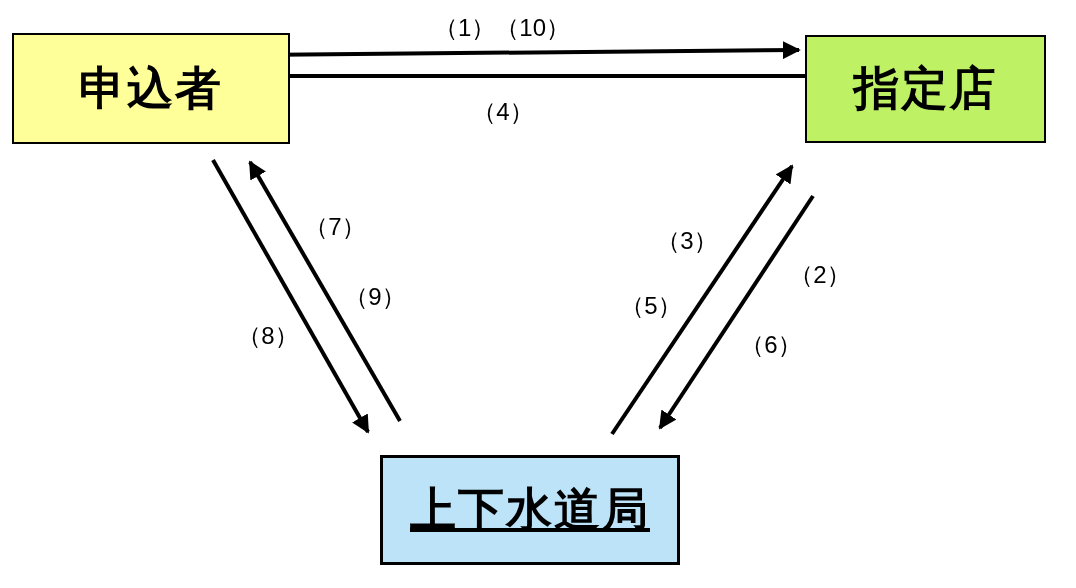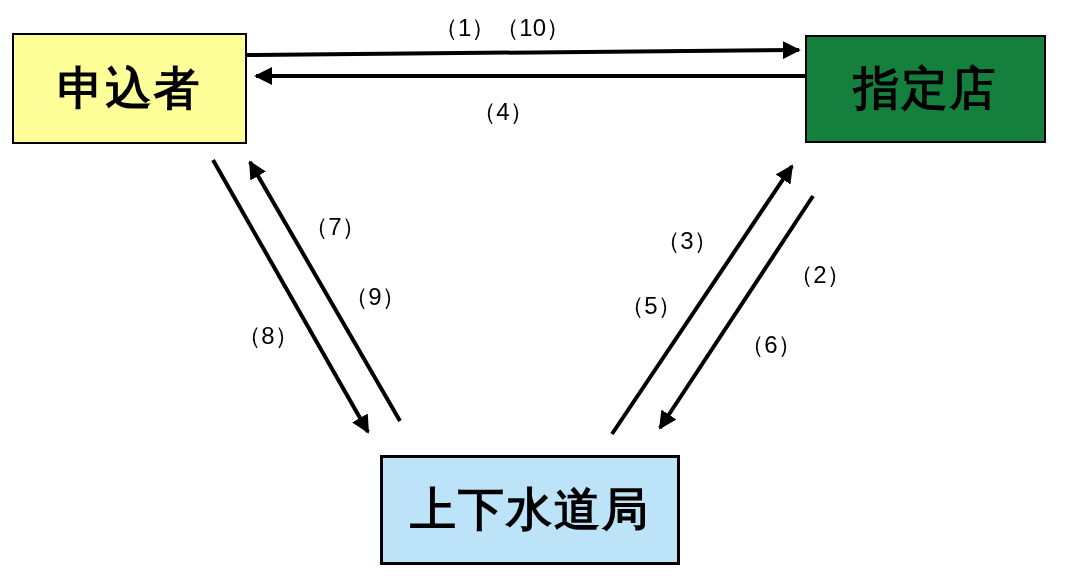--- a/index.html
+++ b/index.html
@@ -35,23 +35,23 @@
     justify-content: center;
     box-sizing: border-box;
   }
   .node span {
     font-size: 46px;
     font-weight: bold;
     color: #000000;
     letter-spacing: 2px;
     white-space: nowrap;
   }
-  .node-applicant { left: 12px;  top: 33px;  width: 235px; height: 111px; }
+  .node-applicant { left: 12px;  top: 33px;  width: 278px; height: 111px; }
   .node-shop      { left: 805px; top: 35px;  width: 241px; height: 108px; }
-  .node-bureau    { left: 380px; top: 455px; width: 300px; height: 110px; border-width: 3px; }
+  .node-bureau    { left: 380px; top: 455px; width: 300px; height: 110px; border-width: 3px; text-decoration: underline; }
   .edge-label {
     position: absolute;
     transform: translate(-50%, -50%);
     font-size: 24px;
     color: #000000;
     white-space: nowrap;
   }
 </style>
 </head>
 <body>
@@ -69,21 +69,21 @@
     <line x1="213" y1="160" x2="368" y2="432" marker-end="url(#ah)"></line>
     <line x1="400" y1="421" x2="250" y2="162" marker-end="url(#ah)"></line>
     <line x1="612" y1="434" x2="792" y2="166" marker-end="url(#ah)"></line>
     <line x1="813" y1="196" x2="660" y2="428" marker-end="url(#ah)"></line>
   </svg>
 
   <div class="node node-applicant" style="background: rgb(255, 255, 153);">
     <span>申込者</span>
   </div>
 
-  <div class="node node-shop" style="background: #15803d;">
+  <div class="node node-shop" style="background: #bef264;">
     <span>指定店</span>
   </div>
 
   <div class="node node-bureau" style="background: rgb(189, 227, 249);">
     <span>上下水道局</span>
   </div>
 
   <span class="edge-label" style="left:502px; top:28px;">（1）（10）</span>
   <span class="edge-label" style="left:503px; top:112px;">（4）</span>
   <span class="edge-label" style="left:335px; top:227px;">（7）</span>

